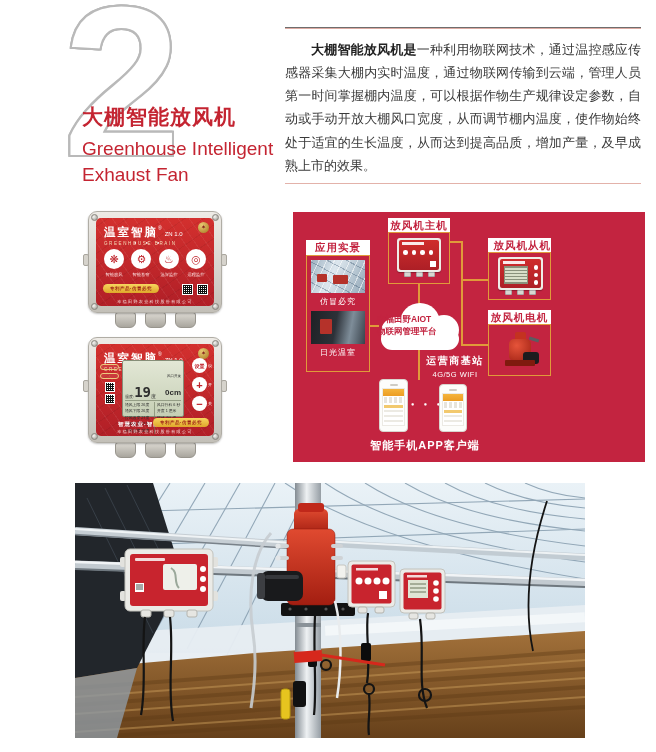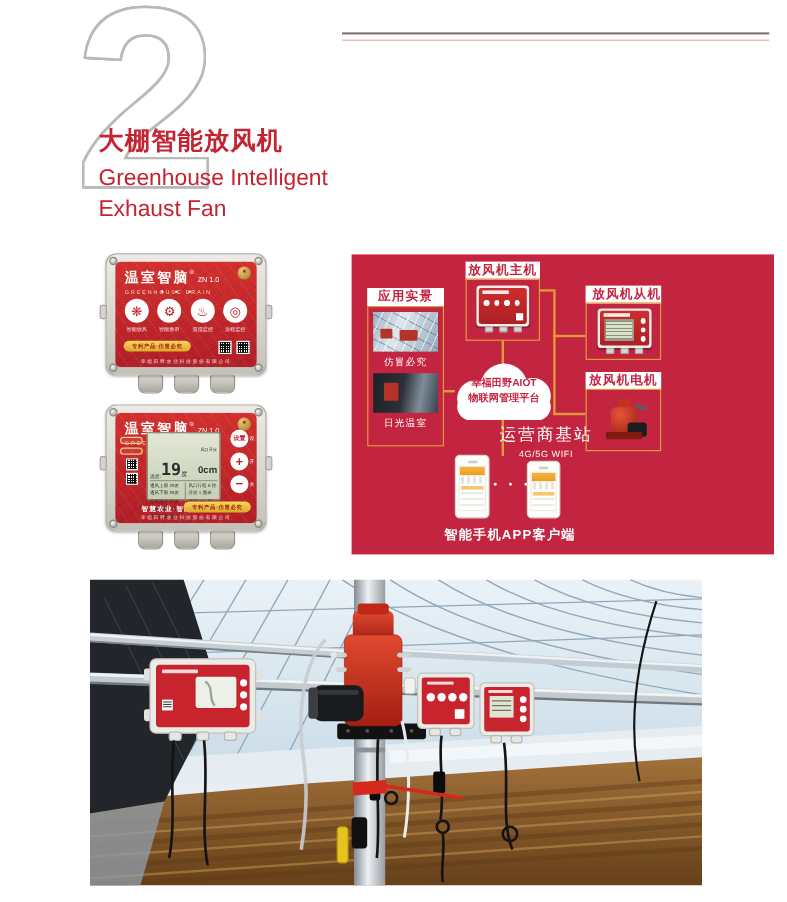--- a/index.html
+++ b/index.html
@@ -136,25 +136,25 @@
   .motor-base{position:absolute;left:2px;top:28px;width:30px;height:6px;background:#801a0e;border-radius:1px;}
   .motor-cyl{position:absolute;left:20px;top:20px;width:16px;height:12px;background:#1c1c1e;border-radius:3px;}
   .motor-handle{position:absolute;left:26px;top:6px;width:10px;height:3px;background:#5c5c60;transform:rotate(18deg);}
 
   .cloud{position:absolute;left:84px;top:90px;width:86px;height:50px;}
   .cloud i{position:absolute;background:#fff;border-radius:50%;}
   .cloud .c1{left:4px;top:15px;width:30px;height:30px;}
   .cloud .c2{left:23px;top:1px;width:40px;height:40px;}
   .cloud .c3{left:52px;top:13px;width:30px;height:30px;}
   .cloud .c4{left:4px;top:26px;width:78px;height:22px;border-radius:12px;}
-  .cloud-text{position:absolute;left:0;top:12px;width:100%;text-align:center;color:var(--panel);
+  .cloud-text{position:absolute;left:0;top:12px;width:100%;text-align:left;color:var(--panel);
     font-size:8.5px;font-weight:bold;line-height:1.4;z-index:1;}
 
   .station{position:absolute;left:118px;top:142px;width:88px;text-align:center;color:#fff;}
-  .station-label{font-size:14px;font-weight:normal;letter-spacing:1.5px;}
+  .station-label{font-size:10px;font-weight:bold;letter-spacing:1.5px;}
   .station-sub{font-size:7.5px;margin-top:2px;letter-spacing:.5px;}
 
   .phone{position:absolute;background:#fdfdfb;border:1px solid #d8d5ce;border-radius:4px;padding:4px 2px 3px;}
   #phone1{left:86px;top:167px;width:29px;height:53px;}
   #phone2{left:146px;top:172px;width:28px;height:48px;}
   .ph-speaker{width:8px;height:2px;background:#cfccc4;margin:0 auto 2px;border-radius:1px;}
   .ph-screen{height:calc(100% - 6px);background:#fff;border:1px solid #eceae4;overflow:hidden;}
   .ph-header{height:7px;background:linear-gradient(#f5b43c,#ec9d23);}
   .ph-iconrow{height:6px;margin:1px 1px 0;background:repeating-linear-gradient(90deg,#e7e4dc 0 3px,#fff 3px 5px);}
   .ph-band{height:3px;margin:2px 1px 0;background:#f2c96e;}
@@ -175,20 +175,21 @@
   <div class="big-num">2</div>
   <div class="title-block">
     <div class="title-cn">大棚智能放风机</div>
     <div class="title-en">
       <div>Greenhouse Intelligent</div>
       <div>Exhaust Fan</div>
     </div>
   </div>
   <div class="intro">
     <div class="rule-top"></div>
+    <p><b>大棚智能放风机是</b><span>一种利用物联网技术，通过温控感应传感器采集大棚内实时温度，通过物联网传输到云端，管理人员第一时间掌握棚内温度，可以根据作物生产规律设定参数，自动或手动开放大棚风口宽度，从而调节棚内温度，使作物始终处于适宜的生长温度，从而达到提高品质，增加产量，及早成熟上市的效果。</span></p>
     <div class="rule-bottom"></div>
   </div>
 
   <div class="device" id="device1">
     <div class="enclosure">
       <span class="screw tl"></span>
       <span class="screw tr"></span>
       <span class="screw bl"></span>
       <span class="screw br"></span>
       <span class="ear l"></span>

